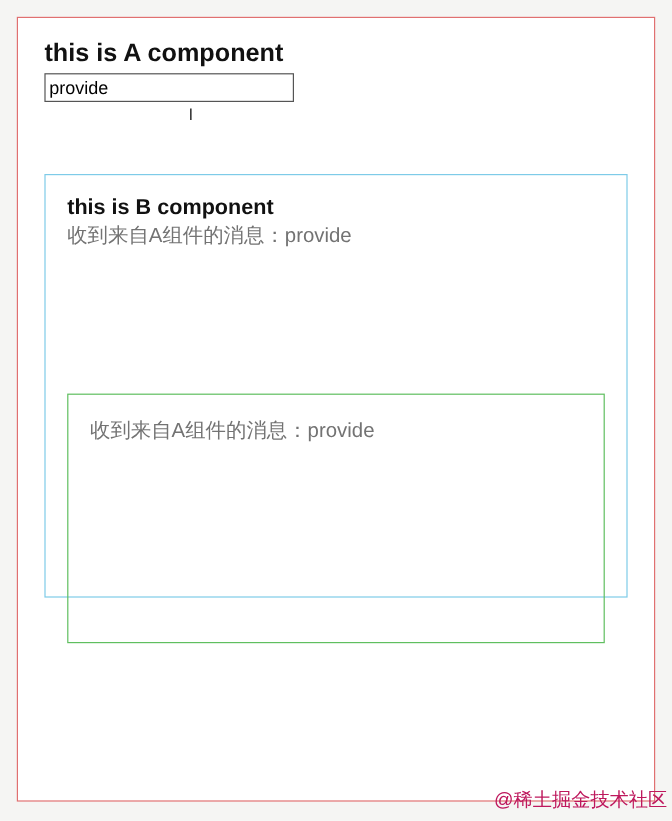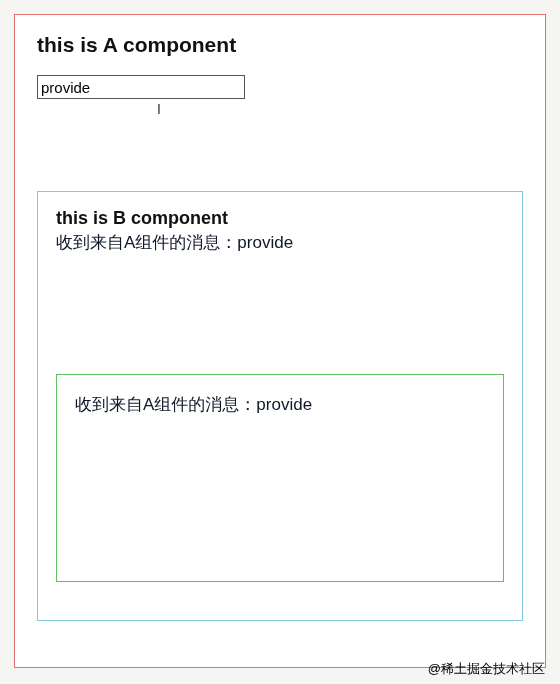--- a/index.html
+++ b/index.html
@@ -16,21 +16,21 @@
       background: #fff;
       width: 100%;
       height: 654px;
       padding: 18px 22px;
       position: relative;
     }
     .title {
       font-size: 21px;
       font-weight: bold;
       color: #111;
-      margin-bottom: 18px;
+      margin-bottom: 4px;
     }
     .input-wrap {
       position: relative;
       display: inline-block;
     }
     .text-input {
       width: 208px;
       height: 24px;
       border: 1px solid #555;
       font-size: 15px;
@@ -41,46 +41,46 @@
     .caret-cursor {
       position: absolute;
       left: 120px;
       top: 26px;
       font-size: 14px;
       color: #333;
       pointer-events: none;
     }
     .comp-b {
       border: 1px solid #7ecbe8;
-      margin-top: 92px;
+      margin-top: 60px;
       padding: 16px 18px 18px 18px;
-      height: 430px;
+      height: 353px;
     }
     .sub-title {
       font-size: 18px;
       font-weight: bold;
       color: #111;
     }
     .msg-line {
       font-size: 17px;
-      color: #0f172a;
+      color: #737373;
       margin-top: 2px;
     }
     .comp-c {
       border: 1px solid #5fbf5f;
       margin-top: 120px;
       padding: 16px 18px;
       height: 208px;
     }
     .watermark {
       position: absolute;
-      right: 15px;
+      right: 4px;
       bottom: 6px;
-      font-size: 13px;
-      color: #000000;
+      font-size: 16px;
+      color: #be185d;
     }
   </style>
 </head>
 <body>
 
 <div class="comp-a">
   <div class="title">this is A component</div>
   <div class="input-wrap">
     <input type="text" class="text-input" value="provide" style="">
     <span class="caret-cursor">I</span>

